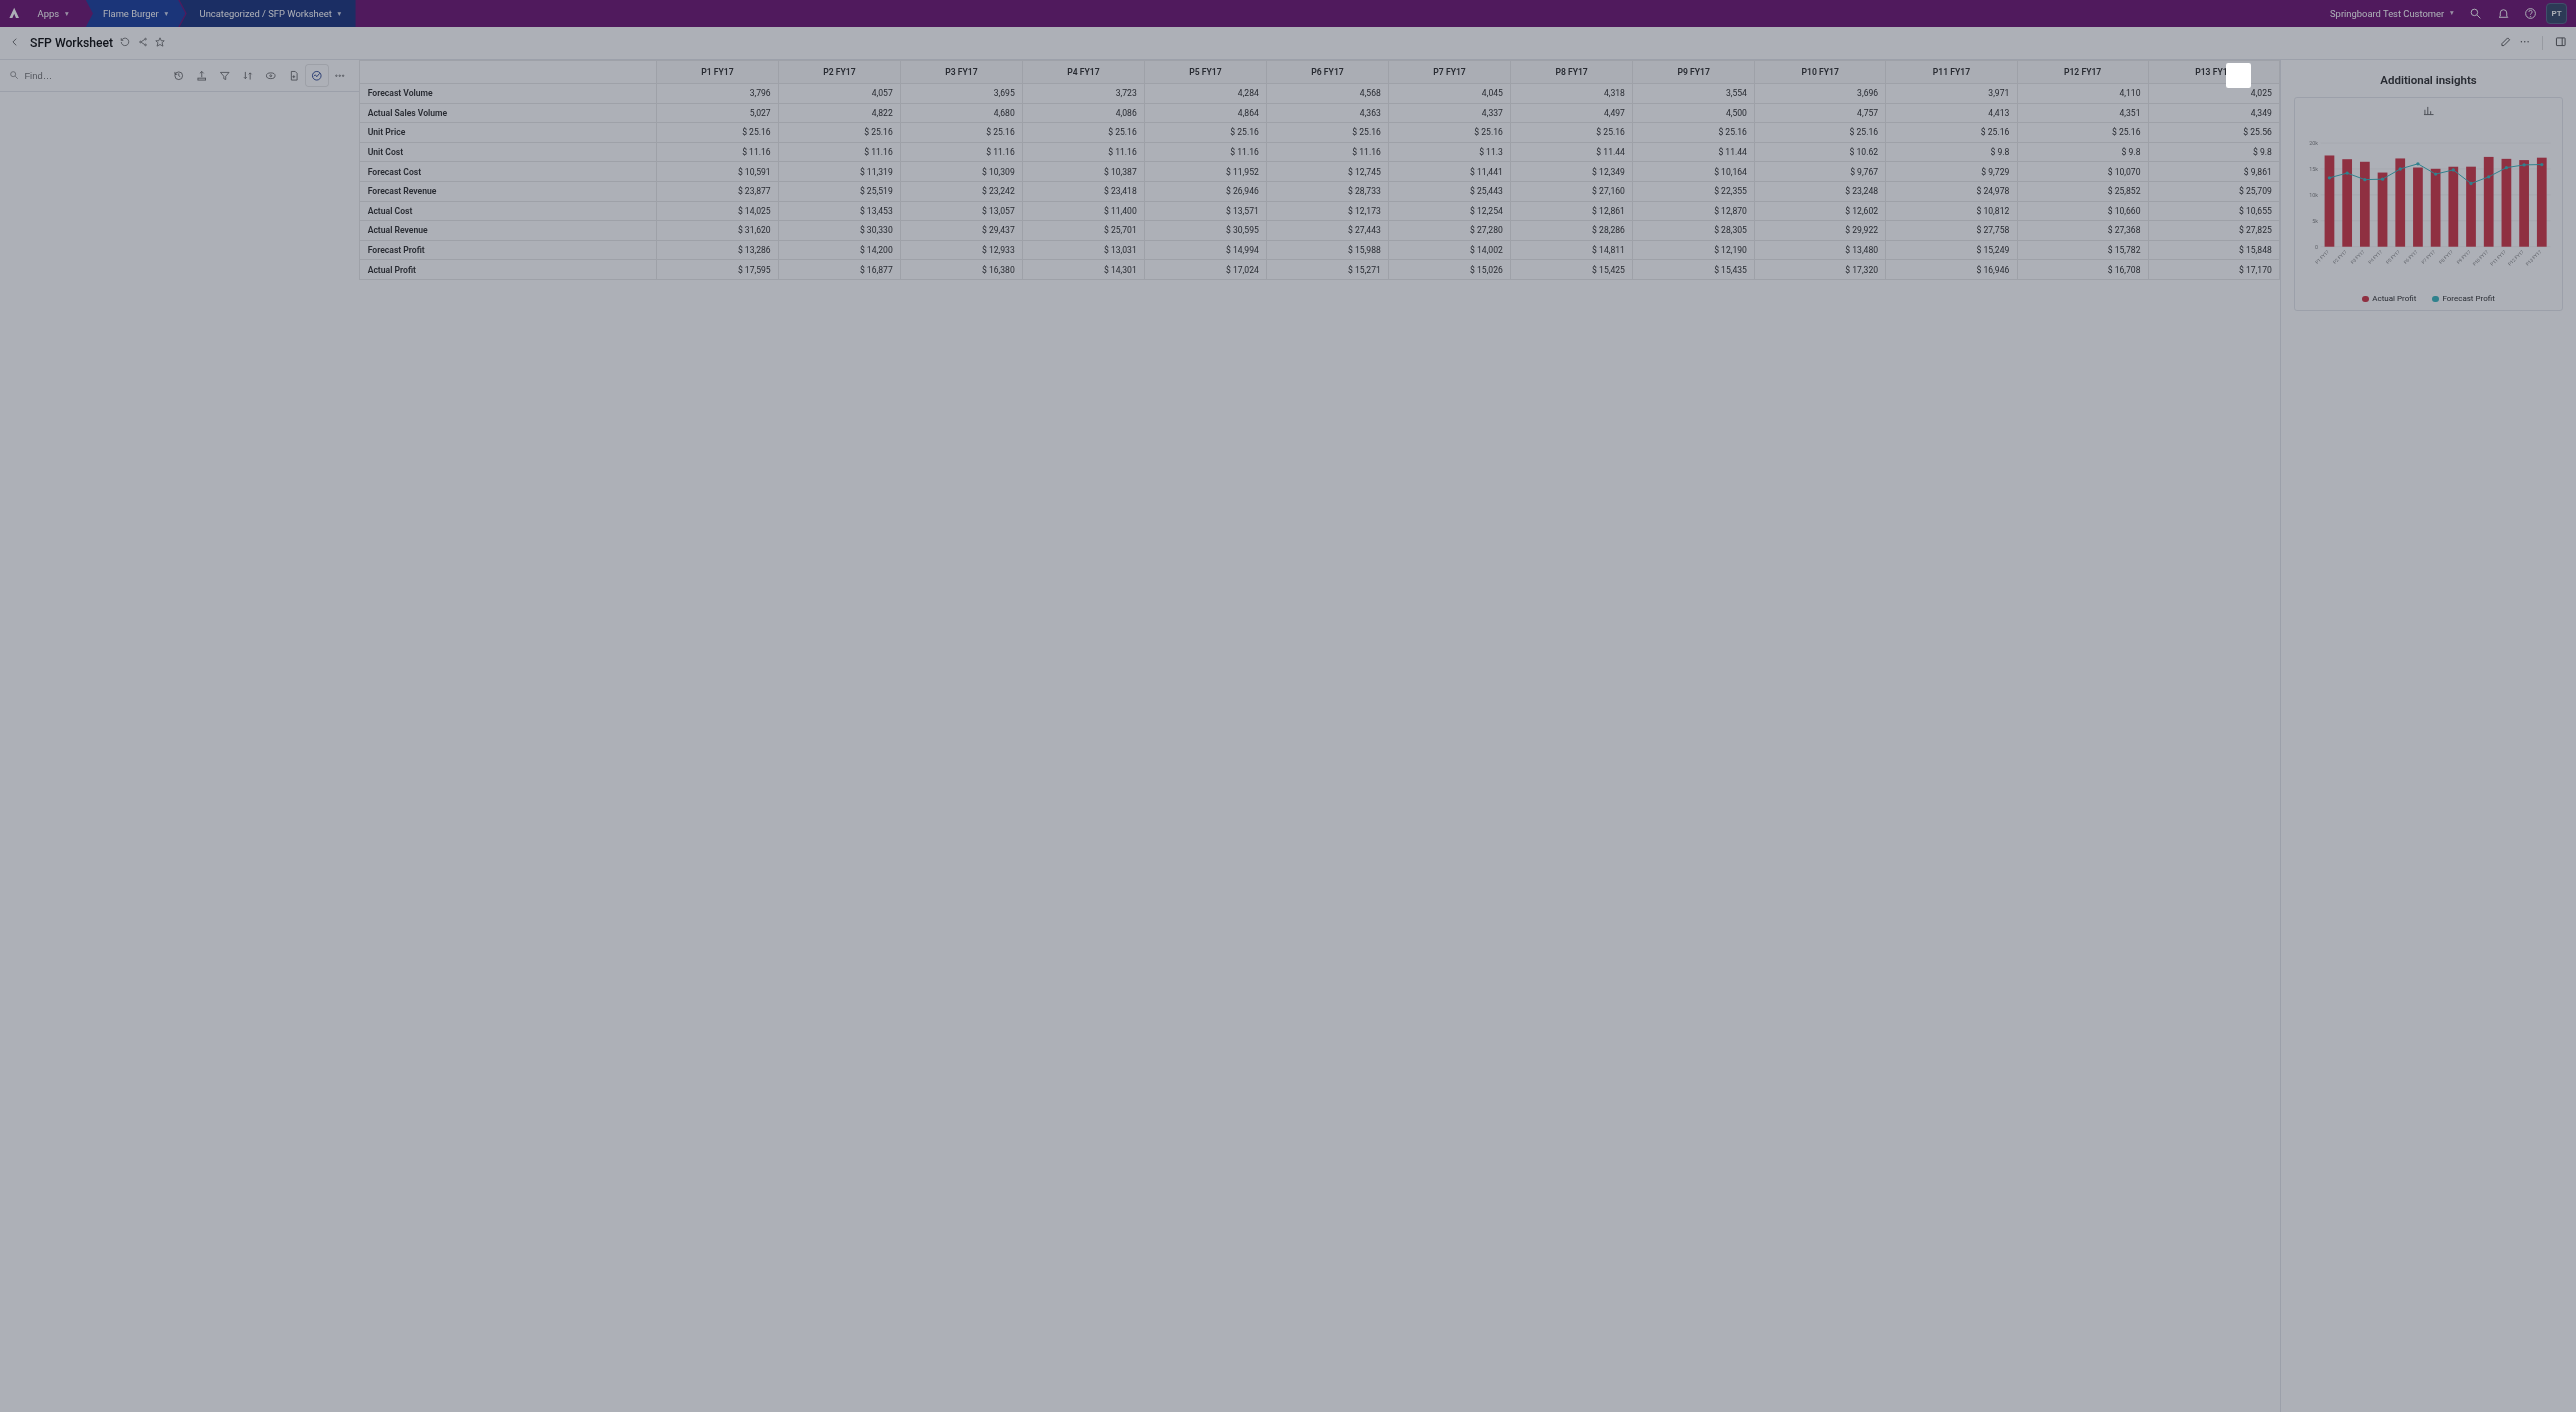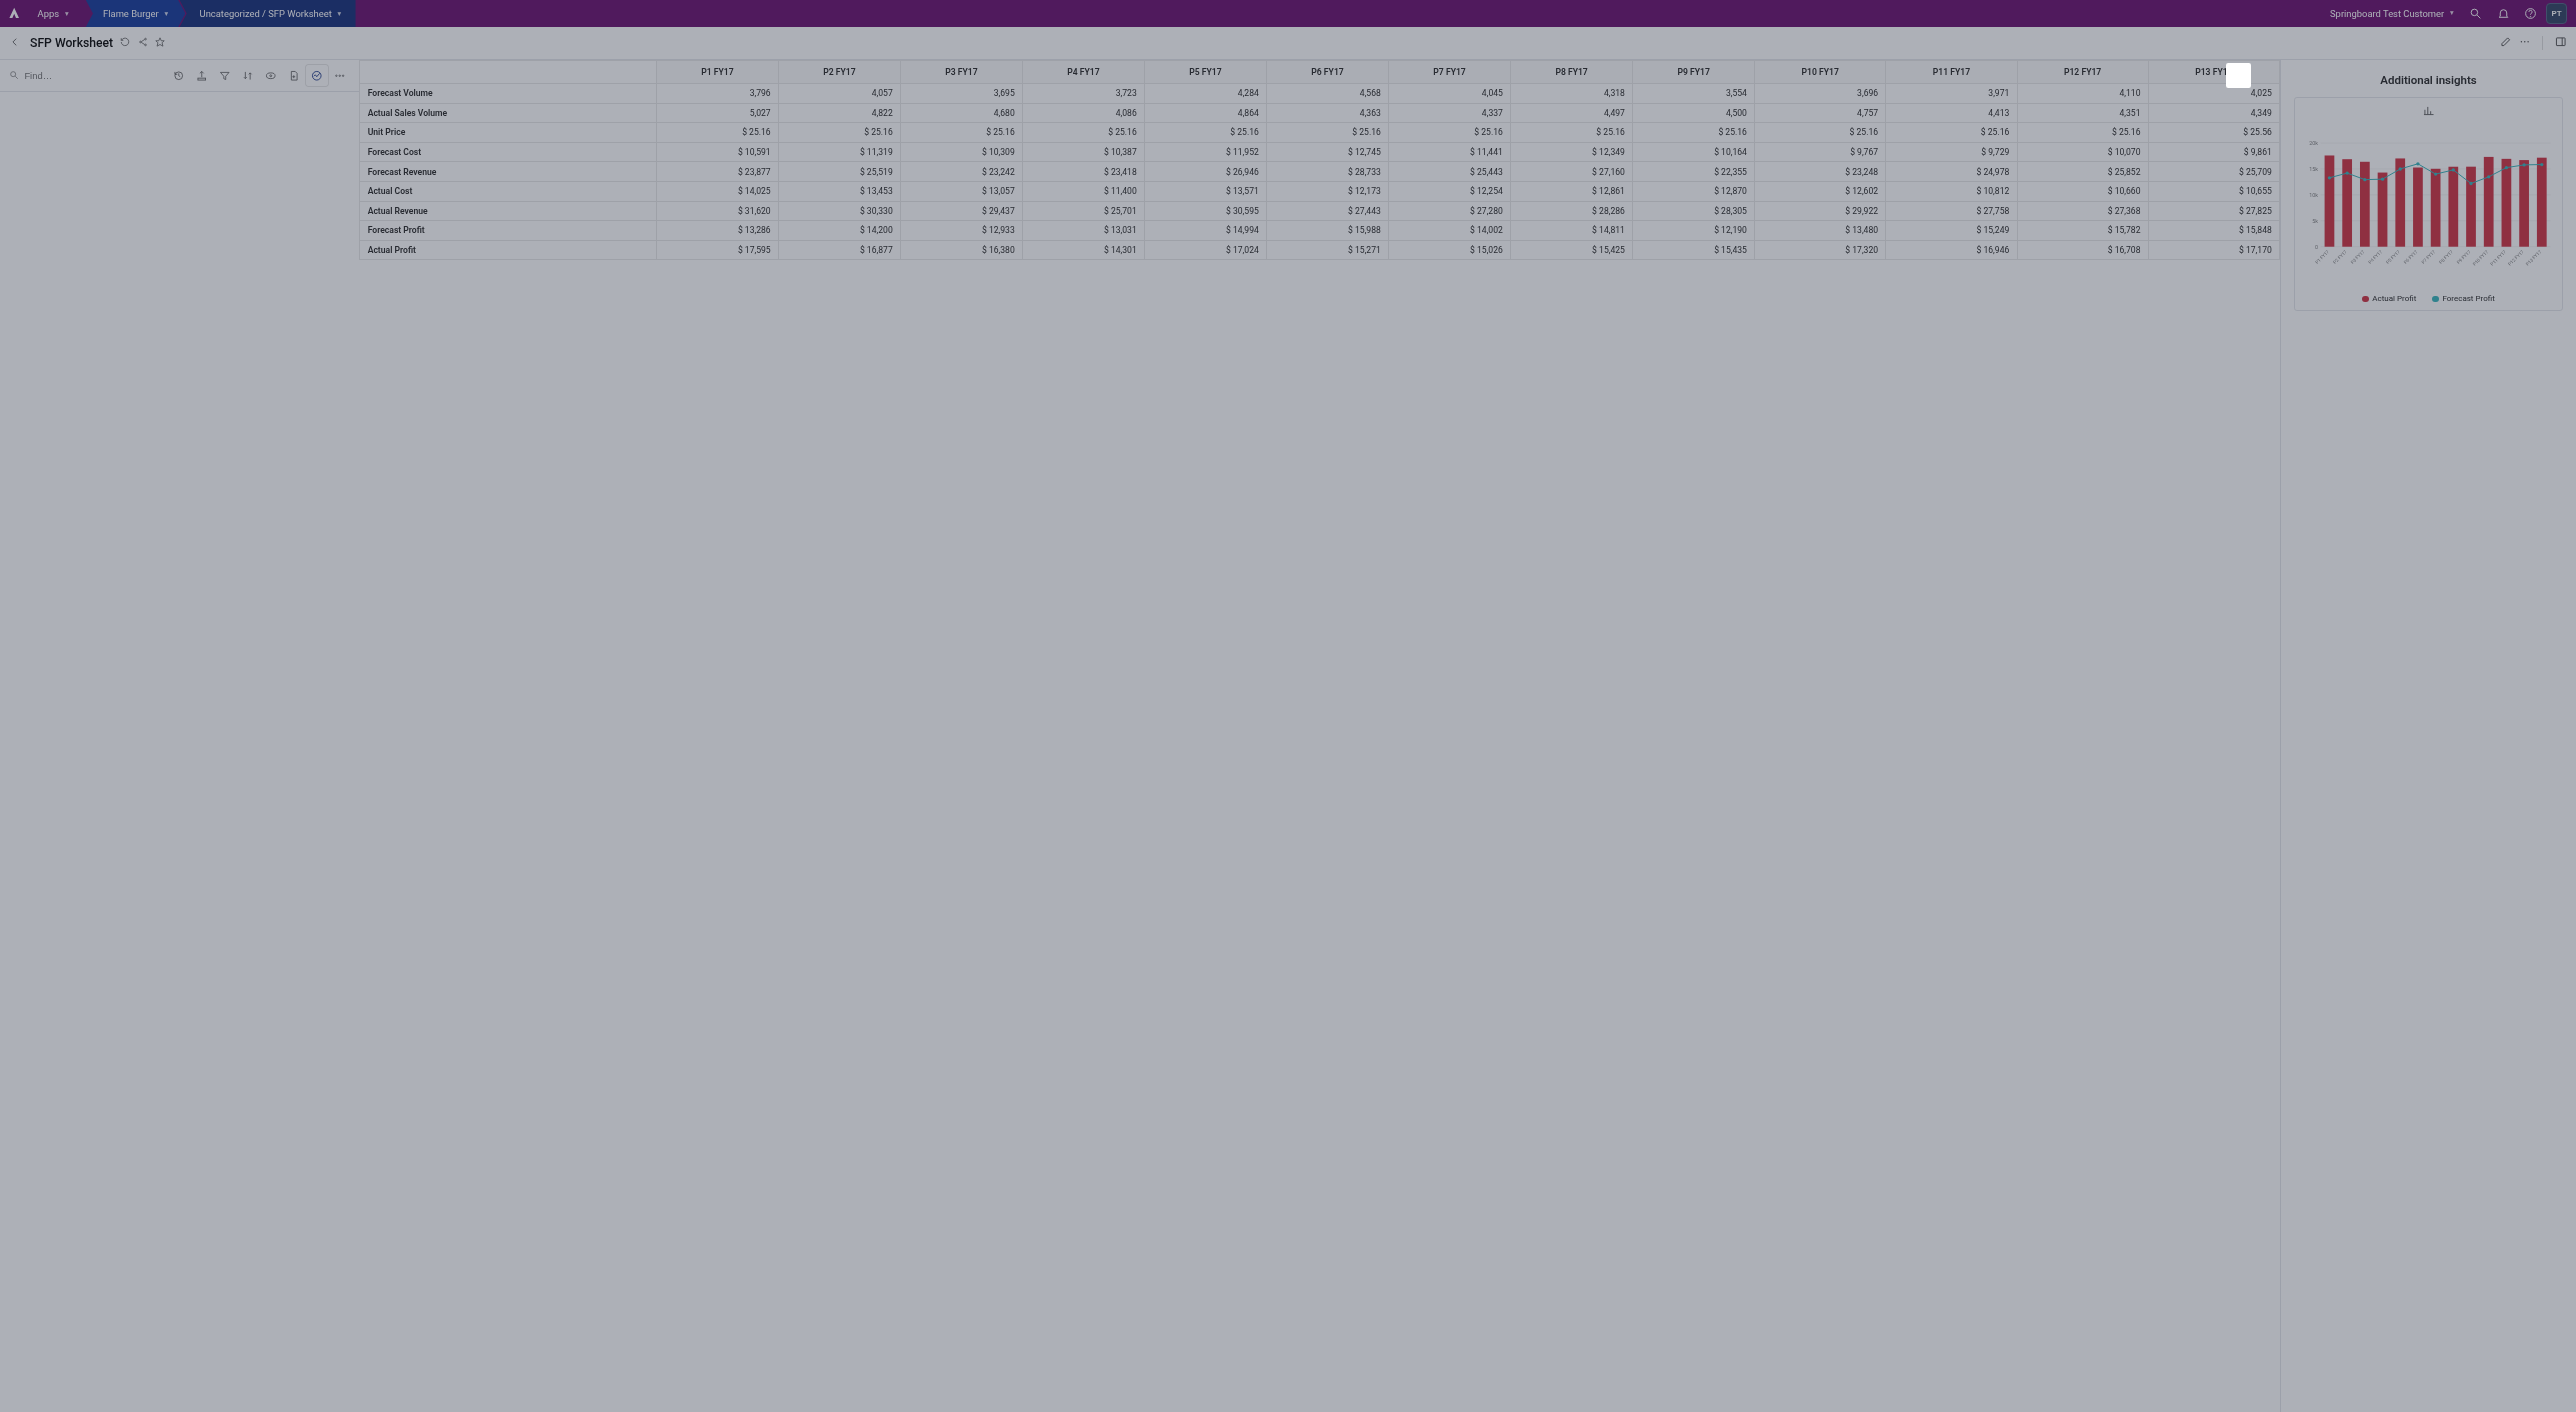--- a/index.html
+++ b/index.html
@@ -264,20 +264,36 @@
               <td class="num">$ 25.16</td>
               <td class="num">$ 25.16</td>
               <td class="num">$ 25.16</td>
               <td class="num">$ 25.16</td>
               <td class="num">$ 25.16</td>
               <td class="num">$ 25.16</td>
               <td class="num">$ 25.16</td>
               <td class="num">$ 25.16</td>
               <td class="num">$ 25.16</td>
               <td class="num">$ 25.56</td>
+            </tr>
+            <tr>
+              <td class="rowhdr">Unit Cost</td>
+              <td class="num">$ 11.16</td>
+              <td class="num">$ 11.16</td>
+              <td class="num">$ 11.16</td>
+              <td class="num">$ 11.16</td>
+              <td class="num">$ 11.16</td>
+              <td class="num">$ 11.16</td>
+              <td class="num">$ 11.3</td>
+              <td class="num">$ 11.44</td>
+              <td class="num">$ 11.44</td>
+              <td class="num">$ 10.62</td>
+              <td class="num">$ 9.8</td>
+              <td class="num">$ 9.8</td>
+              <td class="num">$ 9.8</td>
             </tr>
             <tr>
               <td class="rowhdr">Forecast Cost</td>
               <td class="num">$ 10,591</td>
               <td class="num">$ 11,319</td>
               <td class="num">$ 10,309</td>
               <td class="num">$ 10,387</td>
               <td class="num">$ 11,952</td>
               <td class="num">$ 12,745</td>
               <td class="num">$ 11,441</td>

